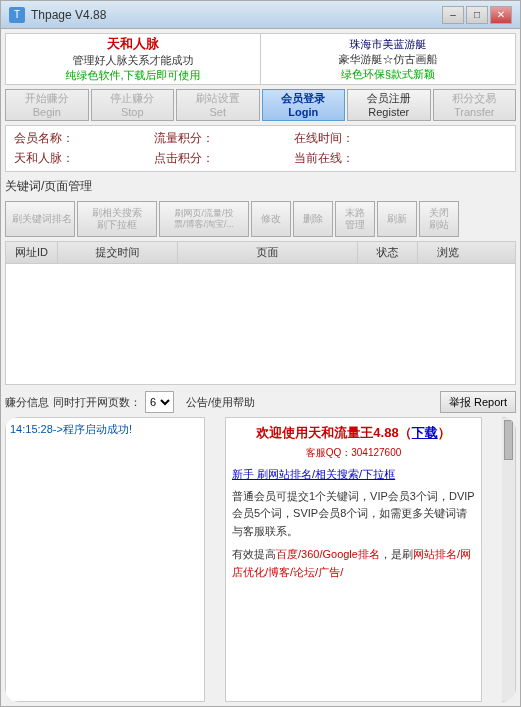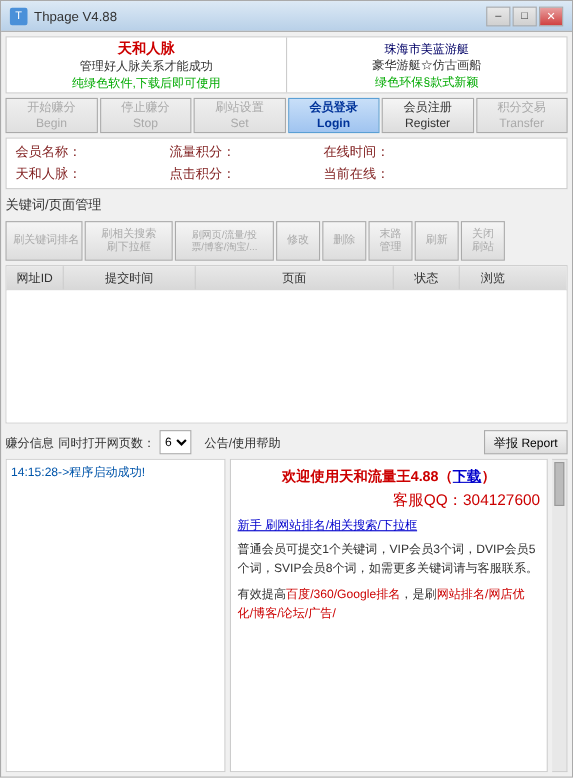--- a/index.html
+++ b/index.html
@@ -269,24 +269,25 @@
       height: 22px;
       padding: 0 8px;
       font-size: 11px;
       border: 1px solid #aaa;
       background: linear-gradient(to bottom, #f5f5f5, #ddd);
       cursor: pointer;
     }
     
     .lower-area {
       display: flex;
-      gap: 4px;
+      gap: 20px;
       flex: 1;
       overflow: hidden;
       min-height: 0;
+      border-radius: 14px;
     }
     .log-area {
       width: 200px;
       flex-shrink: 0;
       border: 1px solid #ccc;
       background: white;
       overflow-y: auto;
       padding: 4px;
       font-size: 11px;
       color: #333;
@@ -305,22 +306,22 @@
     }
     .info-title {
       color: #cc0000;
       font-size: 13px;
       font-weight: bold;
       text-align: center;
       margin-bottom: 4px;
     }
     .info-service {
       color: #cc0000;
-      text-align: right;
-      font-size: 14px;
+      text-align: center;
+      font-size: 10px;
       margin-bottom: 6px;
     }
     .info-link {
       color: #0000cc;
       text-decoration: underline;
       cursor: pointer;
     }
     .info-links-row {
       margin-bottom: 4px;
       font-size: 11px;

